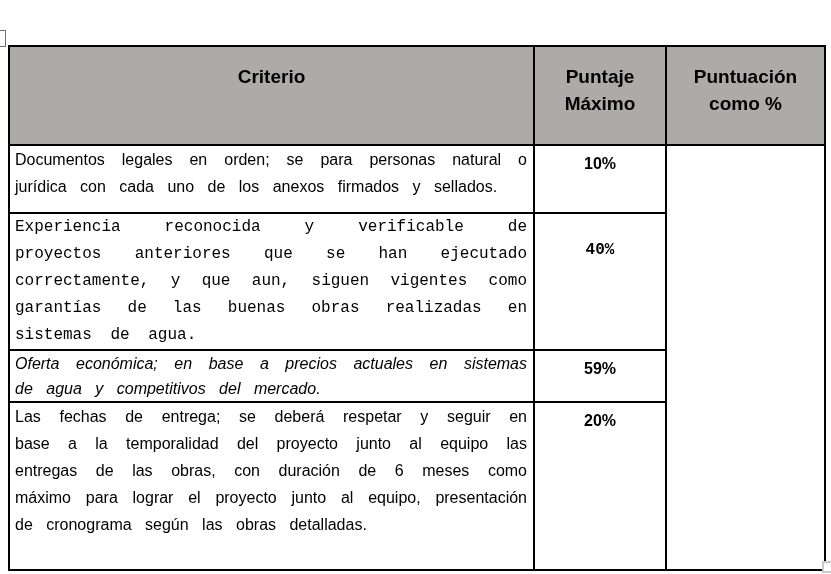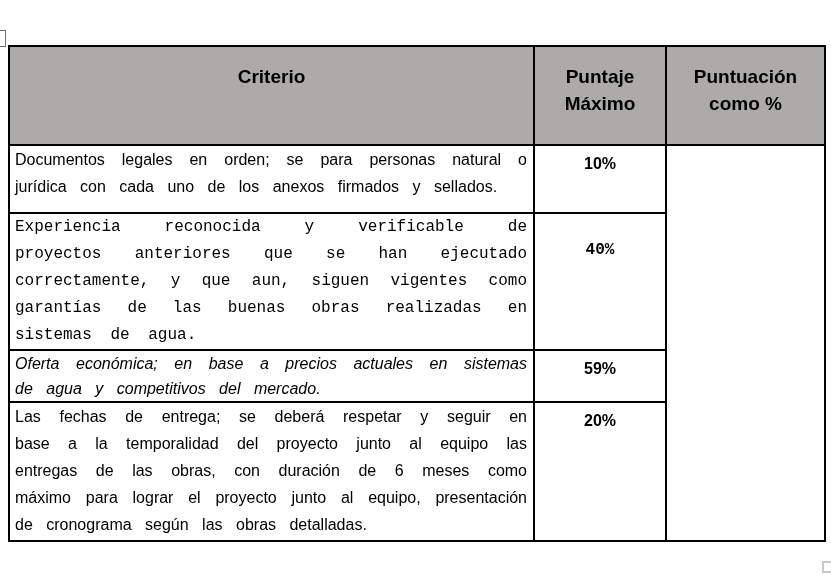--- a/index.html
+++ b/index.html
@@ -41,21 +41,21 @@
     line-height: 27px;
   }
   .pre { white-space: pre-line; }
   col.c1 { width: 525px; }
   col.c2 { width: 132px; }
   col.c3 { width: 159px; }
 
   tr.r0 { height: 68px; }
   tr.r1 { height: 109px; font-family: Liberation Mono, monospace; }
   tr.r2 { height: 50px; }
-  tr.r3 { height: 139px; }
+  tr.r3 { height: 168px; }
 
   td.crit {
     font-size: 16px;
     line-height: 27px;
     text-align: justify;
     text-justify: inter-word;
     word-spacing: 9px;
     padding: 0 6px 0 5px;
   }
   tr.r2 td.crit { line-height: 25px; font-style: italic; }

